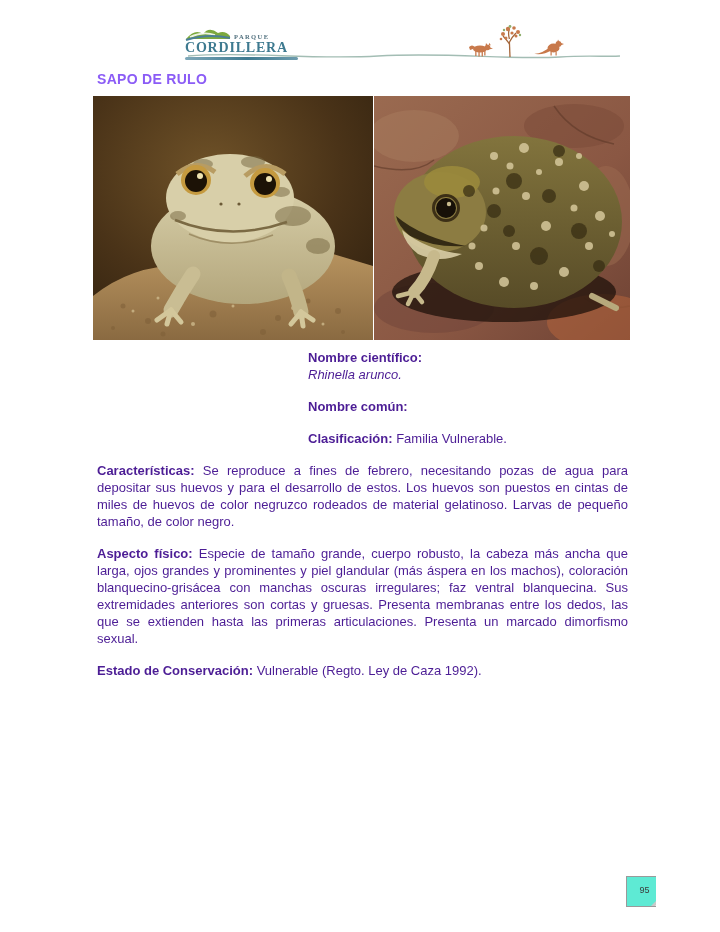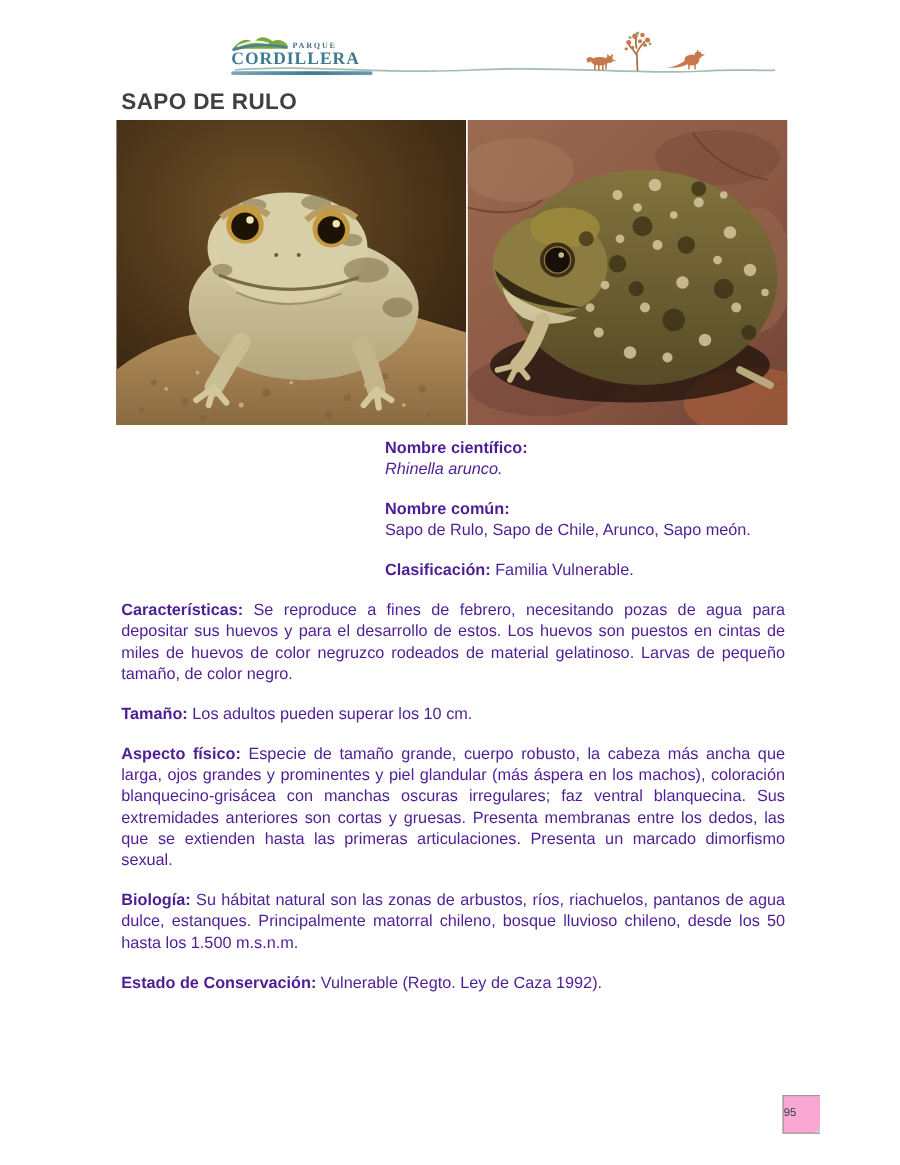--- a/index.html
+++ b/index.html
@@ -33,22 +33,22 @@
     background: linear-gradient(90deg, #7fa9ba, #3e7a90 55%, #6e9cae);
   }
   .groundline { position: absolute; left: 188px; top: 50px; }
   .fox-icon      { position: absolute; left: 468px; top: 40px; }
   .tree-icon     { position: absolute; left: 496px; top: 24px; }
   .squirrel-icon { position: absolute; left: 528px; top: 38px; }
 
   
   .title {
     position: absolute; left: 97px; top: 71px; margin: 0;
-    font-size: 18px; font-weight: bold; letter-spacing: 0.3px;
-    color: #404040;
+    font-size: 14px; font-weight: bold; letter-spacing: 0.3px;
+    color: #8b5cf6;
   }
 
   
   .photos {
     position: absolute; left: 93px; top: 96px;
     width: 537px; height: 244px;
     display: flex; gap: 1px; background: #fff;
   }
   .photos svg { display: block; height: 244px; }
 
@@ -60,23 +60,23 @@
   }
   .para { margin: 0 0 15px 0; }
   .tax  { margin-left: 211px; text-align: left; }
   .lbl  { font-weight: bold; }
   .sci  { font-style: italic; margin-top: 30px; }
 
   
   .pagebox {
     position: absolute; left: 626px; top: 876px;
     width: 37px; height: 31px;
-    border: 1px solid #9a9a9a; background: #f9a8d4;
+    border: 1px solid #9a9a9a; background: #5eead4;
     font-size: 9px; color: #3c3c3c;
-    display: flex; align-items: center; justify-content: flex-start;
+    display: flex; align-items: center; justify-content: center;
   }
   .pagebox .num { margin-bottom: 4px; }
   .fold {
     position: absolute; right: 0; bottom: 0;
     width: 0; height: 0;
     border-left: 11px solid transparent;
     border-bottom: 11px solid #c9c9c9;
   }
   .fold-inner {
     position: absolute; right: 0; bottom: 0;
@@ -315,48 +315,39 @@
 
   <div class="content">
 
     <p class="para tax">
       <span class="lbl">Nombre científico:</span><br>
       <span class="sci">Rhinella arunco.</span>
     </p>
 
     <p class="para tax">
       <span class="lbl">Nombre común:</span><br>
-      <span>Sapo de Rulo, Sapo de Chile, Arunco, Sapo meón.</span>
     </p>
 
     <p class="para tax">
       <span class="lbl">Clasificación:</span>
       <span>Familia Vulnerable.</span>
     </p>
 
     <p class="para">
       <span class="lbl">Características:</span>
       <span>Se reproduce a fines de febrero, necesitando pozas de agua para depositar sus huevos y para el desarrollo de estos. Los huevos son puestos en cintas de miles de huevos de color negruzco rodeados de material gelatinoso. Larvas de pequeño tamaño, de color negro.</span>
     </p>
 
-    <p class="para">
-      <span class="lbl">Tamaño:</span>
-      <span>Los adultos pueden superar los 10 cm.</span>
-    </p>
 
     <p class="para">
       <span class="lbl">Aspecto físico:</span>
       <span>Especie de tamaño grande, cuerpo robusto, la cabeza más ancha que larga, ojos grandes y prominentes y piel glandular (más áspera en los machos), coloración blanquecino-grisácea con manchas oscuras irregulares; faz ventral blanquecina. Sus extremidades anteriores son cortas y gruesas. Presenta membranas entre los dedos, las que se extienden hasta las primeras articulaciones. Presenta un marcado dimorfismo sexual.</span>
     </p>
 
 
-    <p class="para">
-      <span class="lbl">Biología:</span>
-      <span>Su hábitat natural son las zonas de arbustos, ríos, riachuelos, pantanos de agua dulce, estanques. Principalmente matorral chileno, bosque lluvioso chileno, desde los 50 hasta los 1.500 m.s.n.m.</span>
-    </p>
 
 
     <p class="para">
       <span class="lbl">Estado de Conservación:</span>
       <span>Vulnerable (Regto. Ley de Caza 1992).</span>
     </p>
   </div>
 
   <div class="pagebox">
     <span class="num">95</span>

